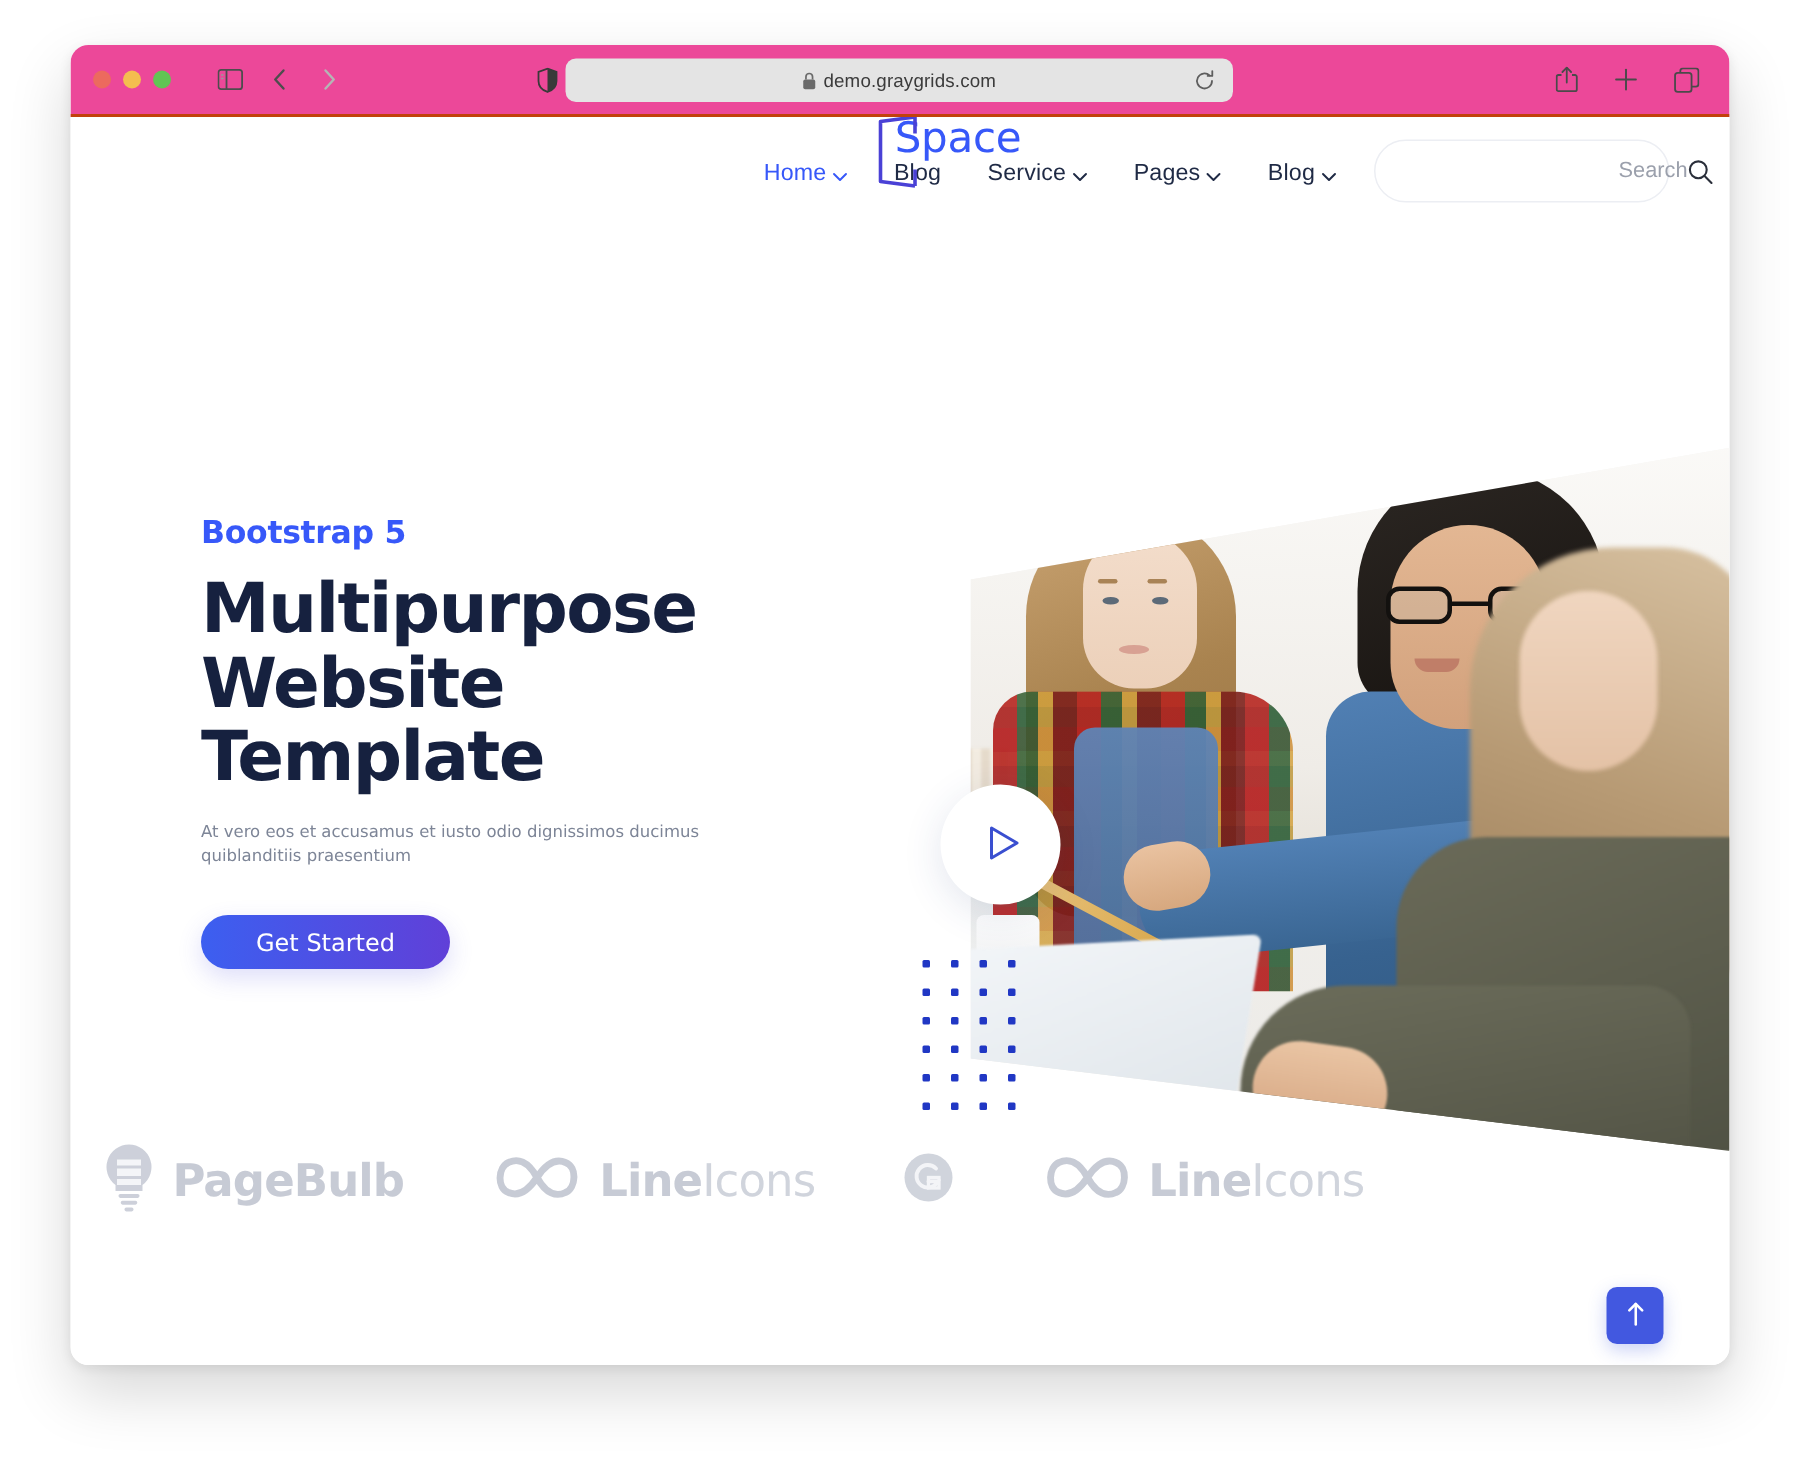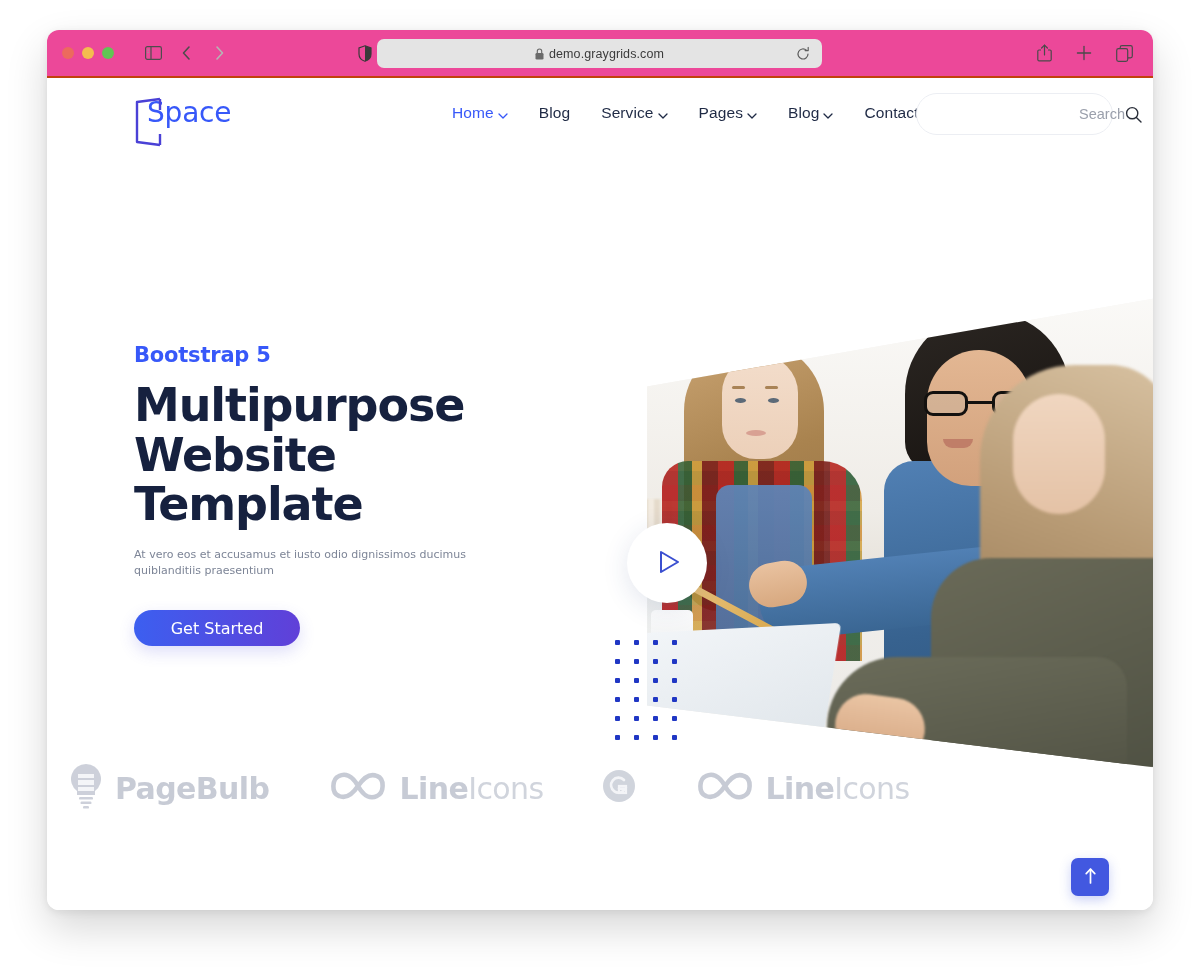--- a/index.html
+++ b/index.html
@@ -80,20 +80,21 @@
   }
 
   
   .site-header {
     position: relative;
     height: 70px;
     display: flex;
     align-items: center;
     padding: 0 0 0 87px;
     z-index: 30;
+    flex-direction: column;
   }
   .logo {
     display: flex; align-items: center;
     position: relative;
     width: 120px;
   }
   .logo-mark {
     position: absolute;
     left: 0; top: -2px;
     width: 29px; height: 50px;

